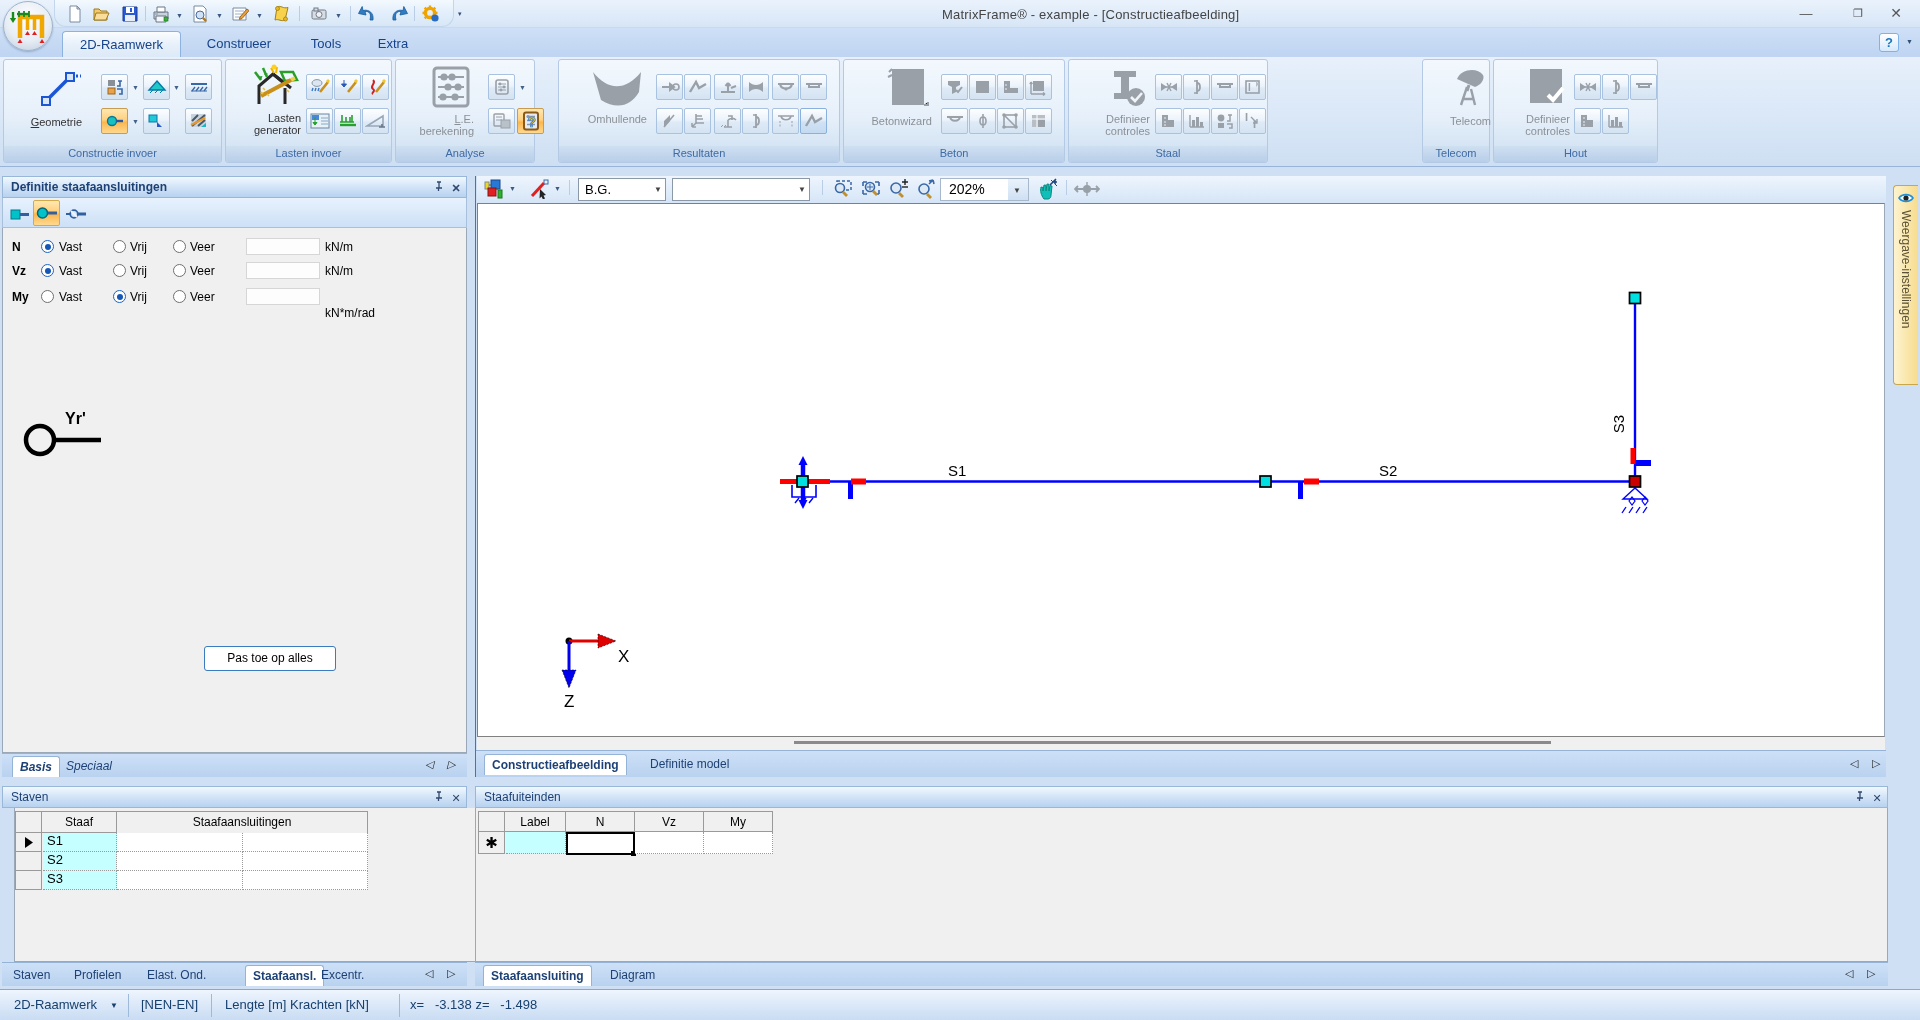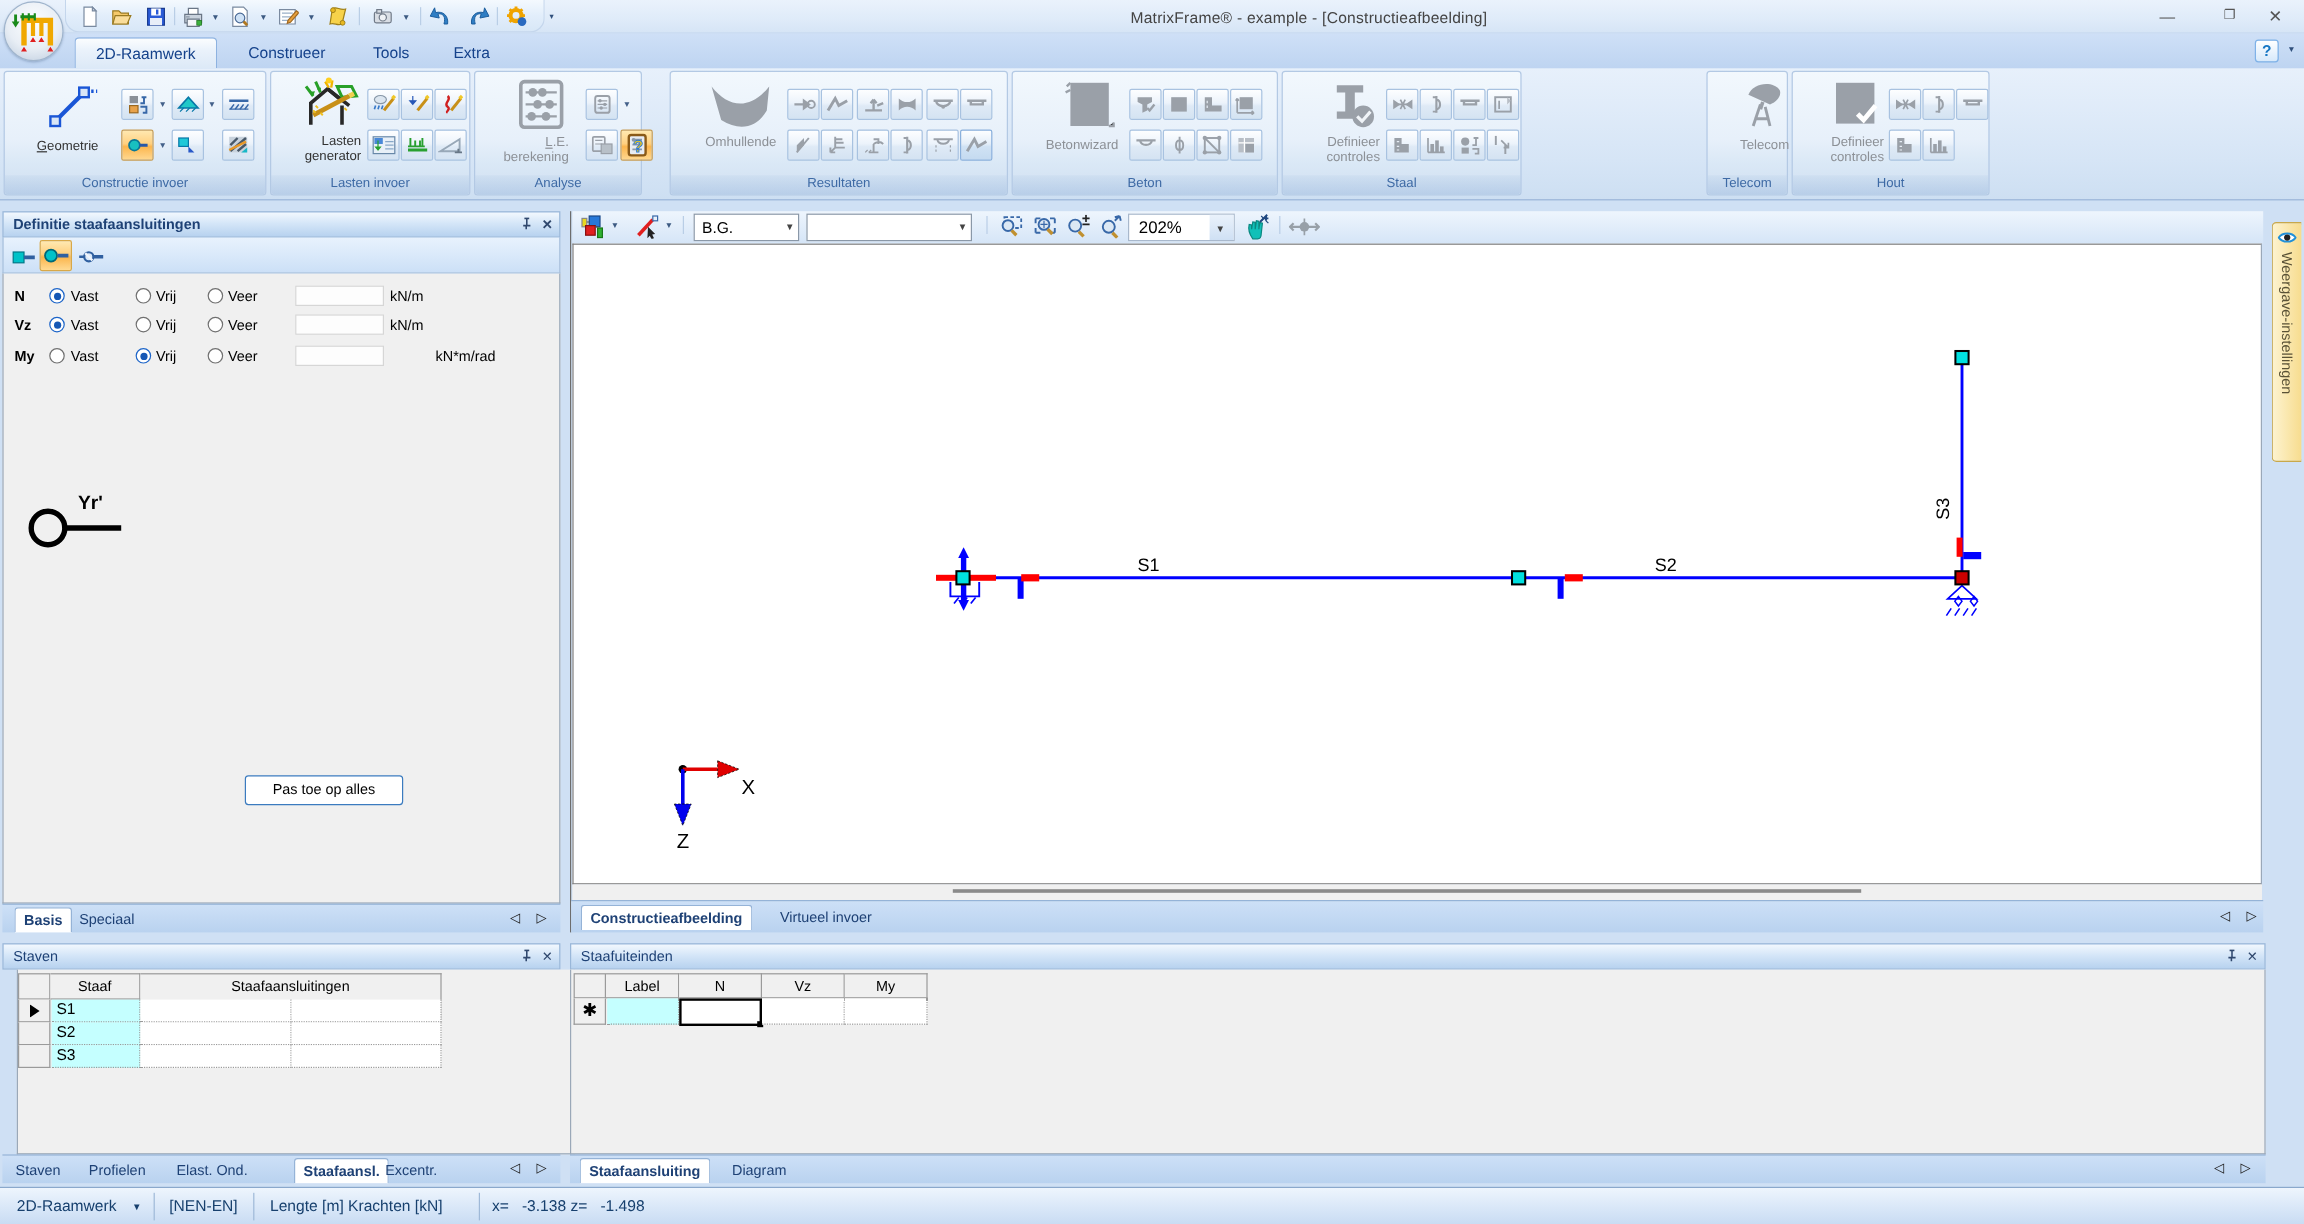--- a/index.html
+++ b/index.html
@@ -639,31 +639,31 @@
     <div class="rlabel" style="left:322px;top:36px;">kN/m</div>
 
     <div class="rlabel" style="left:9px;top:62px;font-weight:700;">My</div>
     <div class="radio" style="left:38px;top:62px;"></div>
       <div class="rlabel" style="left:56px;top:62px;">Vast</div>
     <div class="radio sel" style="left:110px;top:62px;"></div>
       <div class="rlabel" style="left:127px;top:62px;">Vrij</div>
     <div class="radio" style="left:170px;top:62px;"></div>
       <div class="rlabel" style="left:187px;top:62px;">Veer</div>
     <div class="rfield" style="left:243px;top:60px;"></div>
-    <div class="rlabel" style="left:322px;top:62px;margin-left:38px;">kN*m/rad</div>
+    <div class="rlabel" style="left:322px;top:78px;">kN*m/rad</div>
 
     <svg class="abs" style="left:18px;top:182px;" width="90" height="50" viewBox="0 0 90 50">
       <text x="44" y="14" font-size="16" font-weight="700" fill="#000" font-family="Liberation Sans">Yr'</text>
       <circle cx="19" cy="30" r="14" fill="none" stroke="#000" stroke-width="4.5"></circle>
       <path d="M33 30 H80" stroke="#000" stroke-width="4.5"></path>
     </svg>
 
     <div class="abs" style="left:201px;top:418px;width:132px;height:25px;background:#fff;border:1px solid #3b7bbf;border-radius:3px;font-size:12px;color:#000;text-align:center;line-height:23px;">Pas toe op alles</div>
   </div>
-  <div class="tabstrip abs" style="left:0;top:577px;width:465px;height:24px;">
+  <div class="tabstrip abs" style="left:0;top:577px;width:465px;height:24px;font-style:italic;">
     <div class="btab active" style="left:10px;">Basis</div>
     <div class="btab" style="left:57px;">Speciaal</div>
     <div class="navarr" style="left:423px;">◁</div>
     <div class="navarr" style="left:445px;">▷</div>
   </div>
 </div>
 
 <div id="lbp" class="abs" style="left:2px;top:786px;width:465px;height:200px;">
   <div class="ptitle abs" style="left:0;top:0;width:465px;height:22px;font-weight:400;">Staven
     <div class="pinx abs" style="left:428px;"><svg width="11" height="11" viewBox="0 0 11 11">
@@ -812,21 +812,21 @@
     <path d="M120 430 l18 7 -18 7 z" fill="#e00000" stroke="#000" stroke-width="0.6" stroke-dasharray="2 1.4"></path>
     <text x="140" y="458" font-size="17" fill="#000" font-family="Liberation Sans">X</text>
     <line x1="91" y1="437" x2="91" y2="466" stroke="#0000ee" stroke-width="3"></line>
     <path d="M84 466 l7 18 7-18 z" fill="#0000ee" stroke="#000" stroke-width="0.6" stroke-dasharray="2 1.4"></path>
     <text x="86" y="503" font-size="17" fill="#000" font-family="Liberation Sans">Z</text>
   </svg>
   <div class="abs" style="left:1px;top:561px;width:1408px;height:13px;background:#f0f0f0;"></div>
   <div class="abs" style="left:318px;top:565px;width:757px;height:3px;background:#8a8a8a;"></div>
   <div class="tabstrip abs" style="left:0;top:574px;width:1410px;height:27px;">
     <div class="btab active" style="left:8px;top:3px;">Constructieafbeelding</div>
-    <div class="btab" style="left:167px;top:3px;">Virtueel invoer</div>
+    <div class="btab" style="left:167px;top:3px;">Definitie model</div>
     <div class="navarr" style="left:1374px;top:6px;">◁</div>
     <div class="navarr" style="left:1396px;top:6px;">▷</div>
   </div>
 </div>
 
 <div id="bmp" class="abs" style="left:475px;top:786px;width:1413px;height:200px;">
   <div class="ptitle abs" style="left:0;top:0;width:1413px;height:22px;font-weight:400;">Staafuiteinden
     <div class="pinx abs" style="left:1376px;"><svg width="11" height="11" viewBox="0 0 11 11">
           <path d="M4 1 h4 M6 1 v6 M3 7 h6 M5.5 7 v3" stroke="#30486e" stroke-width="1.3" fill="none"></path>
         </svg></div>

